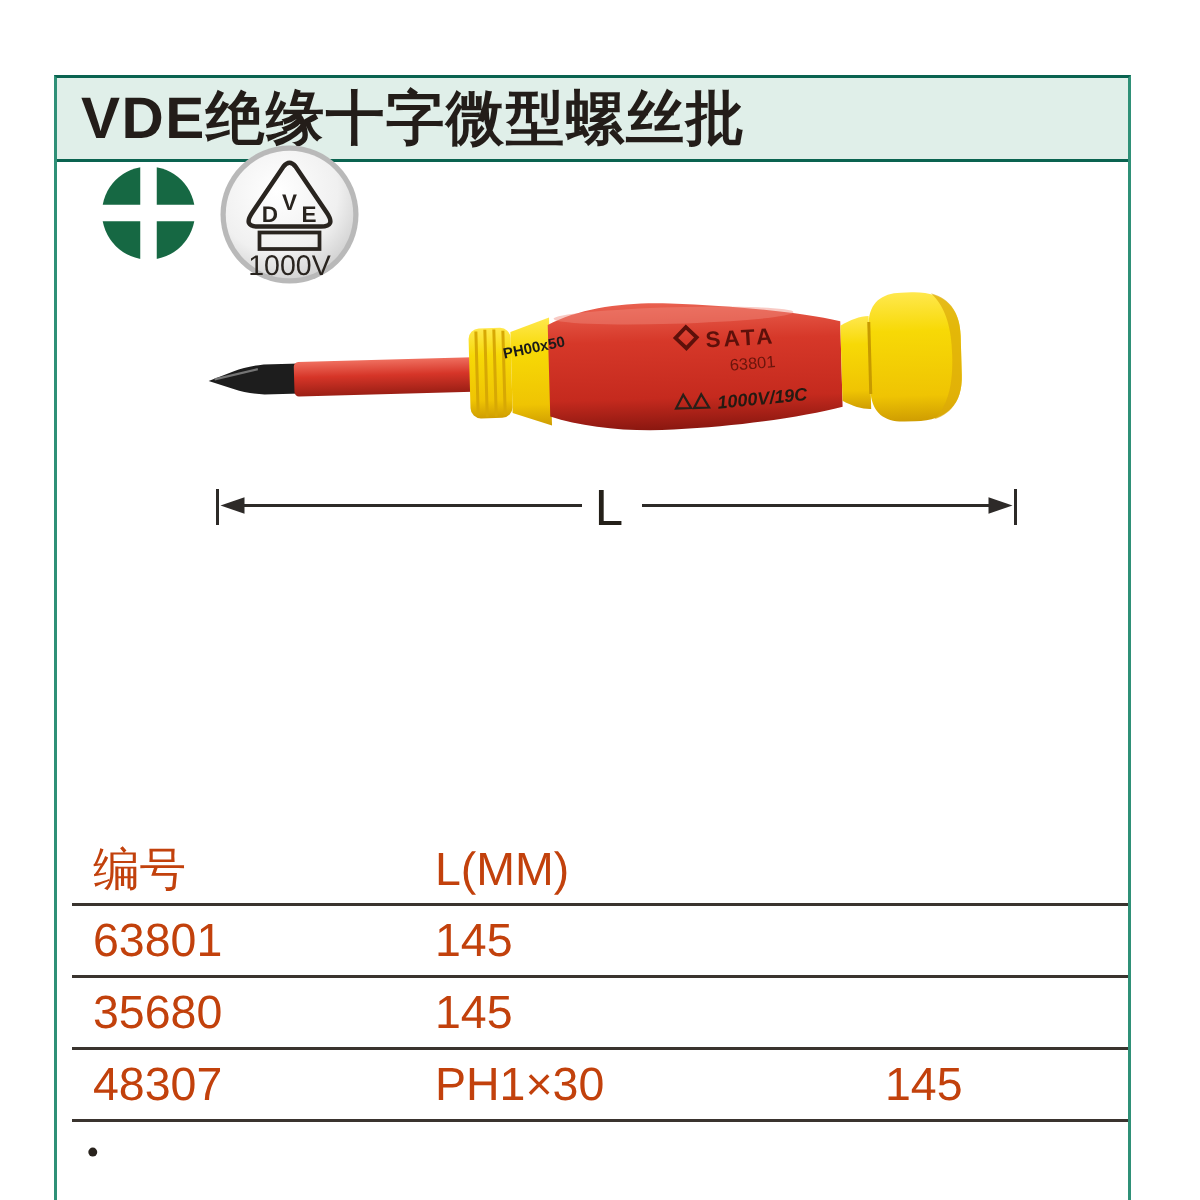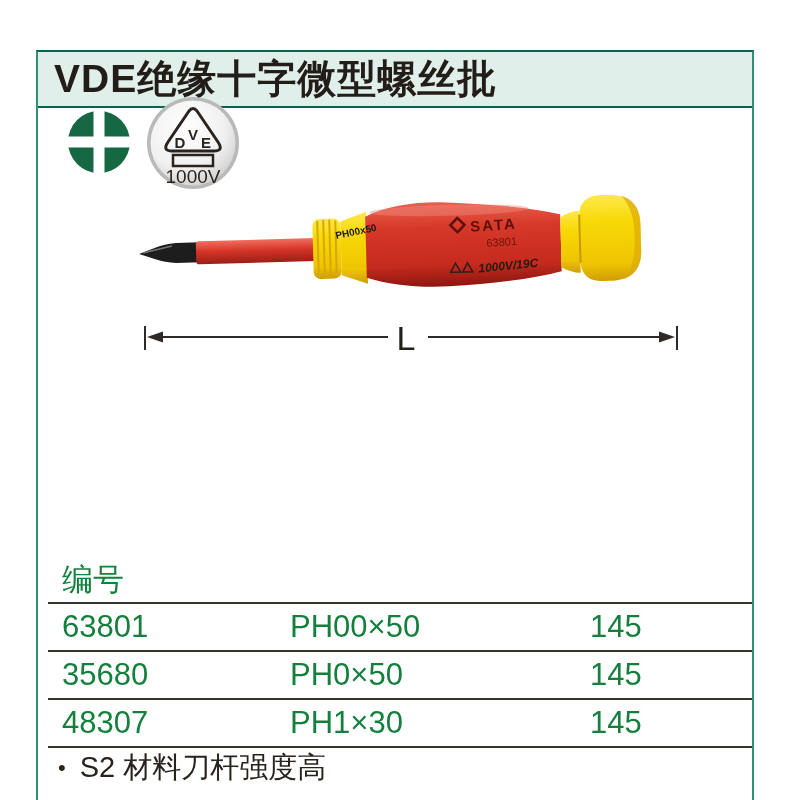--- a/index.html
+++ b/index.html
@@ -18,21 +18,21 @@
 
   
   .phillips-badge{position:absolute;left:67px;top:110px;width:64px;height:64px;}
   .vde-badge{position:absolute;left:145px;top:95px;width:96px;height:96px;}
 
   
   .tool{position:absolute;left:130px;top:192px;width:520px;height:108px;}
   .dim{position:absolute;left:138px;top:320px;width:546px;height:38px;}
 
   
-  .spec-table{position:absolute;left:48px;top:558px;width:704px;font-size:31px;color:#15803d;}
+  .spec-table{position:absolute;left:48px;top:558px;width:704px;font-size:31px;color:#c2410c;}
   .t-row{display:flex;align-items:center;height:46px;border-bottom:2px solid #3a342f;}
   .t-row.t-head{height:44px;}
   .c1{width:242px;padding-left:14px;box-sizing:border-box;}
   .c2{width:300px;}
   .c3{flex:1;}
 
   .note-line{position:absolute;left:48px;top:744px;width:704px;height:48px;
              display:flex;align-items:center;padding-left:10px;box-sizing:border-box;
              font-size:29px;color:#29231d;}
   .bullet-dot{font-size:22px;margin-right:14px;line-height:1;}
@@ -122,36 +122,34 @@
     <line x1="23" y1="17" x2="250" y2="17" stroke="#2d2a28" stroke-width="2"></line>
     <polygon points="9,17 25,11.5 25,22.5" fill="#2d2a28"></polygon>
     <line x1="290" y1="17" x2="523" y2="17" stroke="#2d2a28" stroke-width="2"></line>
     <polygon points="537,17 521,11.5 521,22.5" fill="#2d2a28"></polygon>
     <text x="268" y="30" font-size="34" fill="#242019" text-anchor="middle">L</text>
   </svg>
 
   <div class="spec-table">
     <div class="t-row t-head">
       <div class="c1">编号</div>
+      <div class="c3">L(MM)</div>
     </div>
     <div class="t-row">
       <div class="c1">63801</div>
-      <div class="c2">PH00×50</div>
       <div class="c3">145</div>
     </div>
     <div class="t-row">
       <div class="c1">35680</div>
-      <div class="c2">PH0×50</div>
       <div class="c3">145</div>
     </div>
     <div class="t-row">
       <div class="c1">48307</div>
       <div class="c2">PH1×30</div>
       <div class="c3">145</div>
     </div>
   </div>
 
   <div class="note-line">
     <span class="bullet-dot">•</span>
-    <span>S2 材料刀杆强度高</span>
   </div>
 
 </div>
 
 </body></html>

